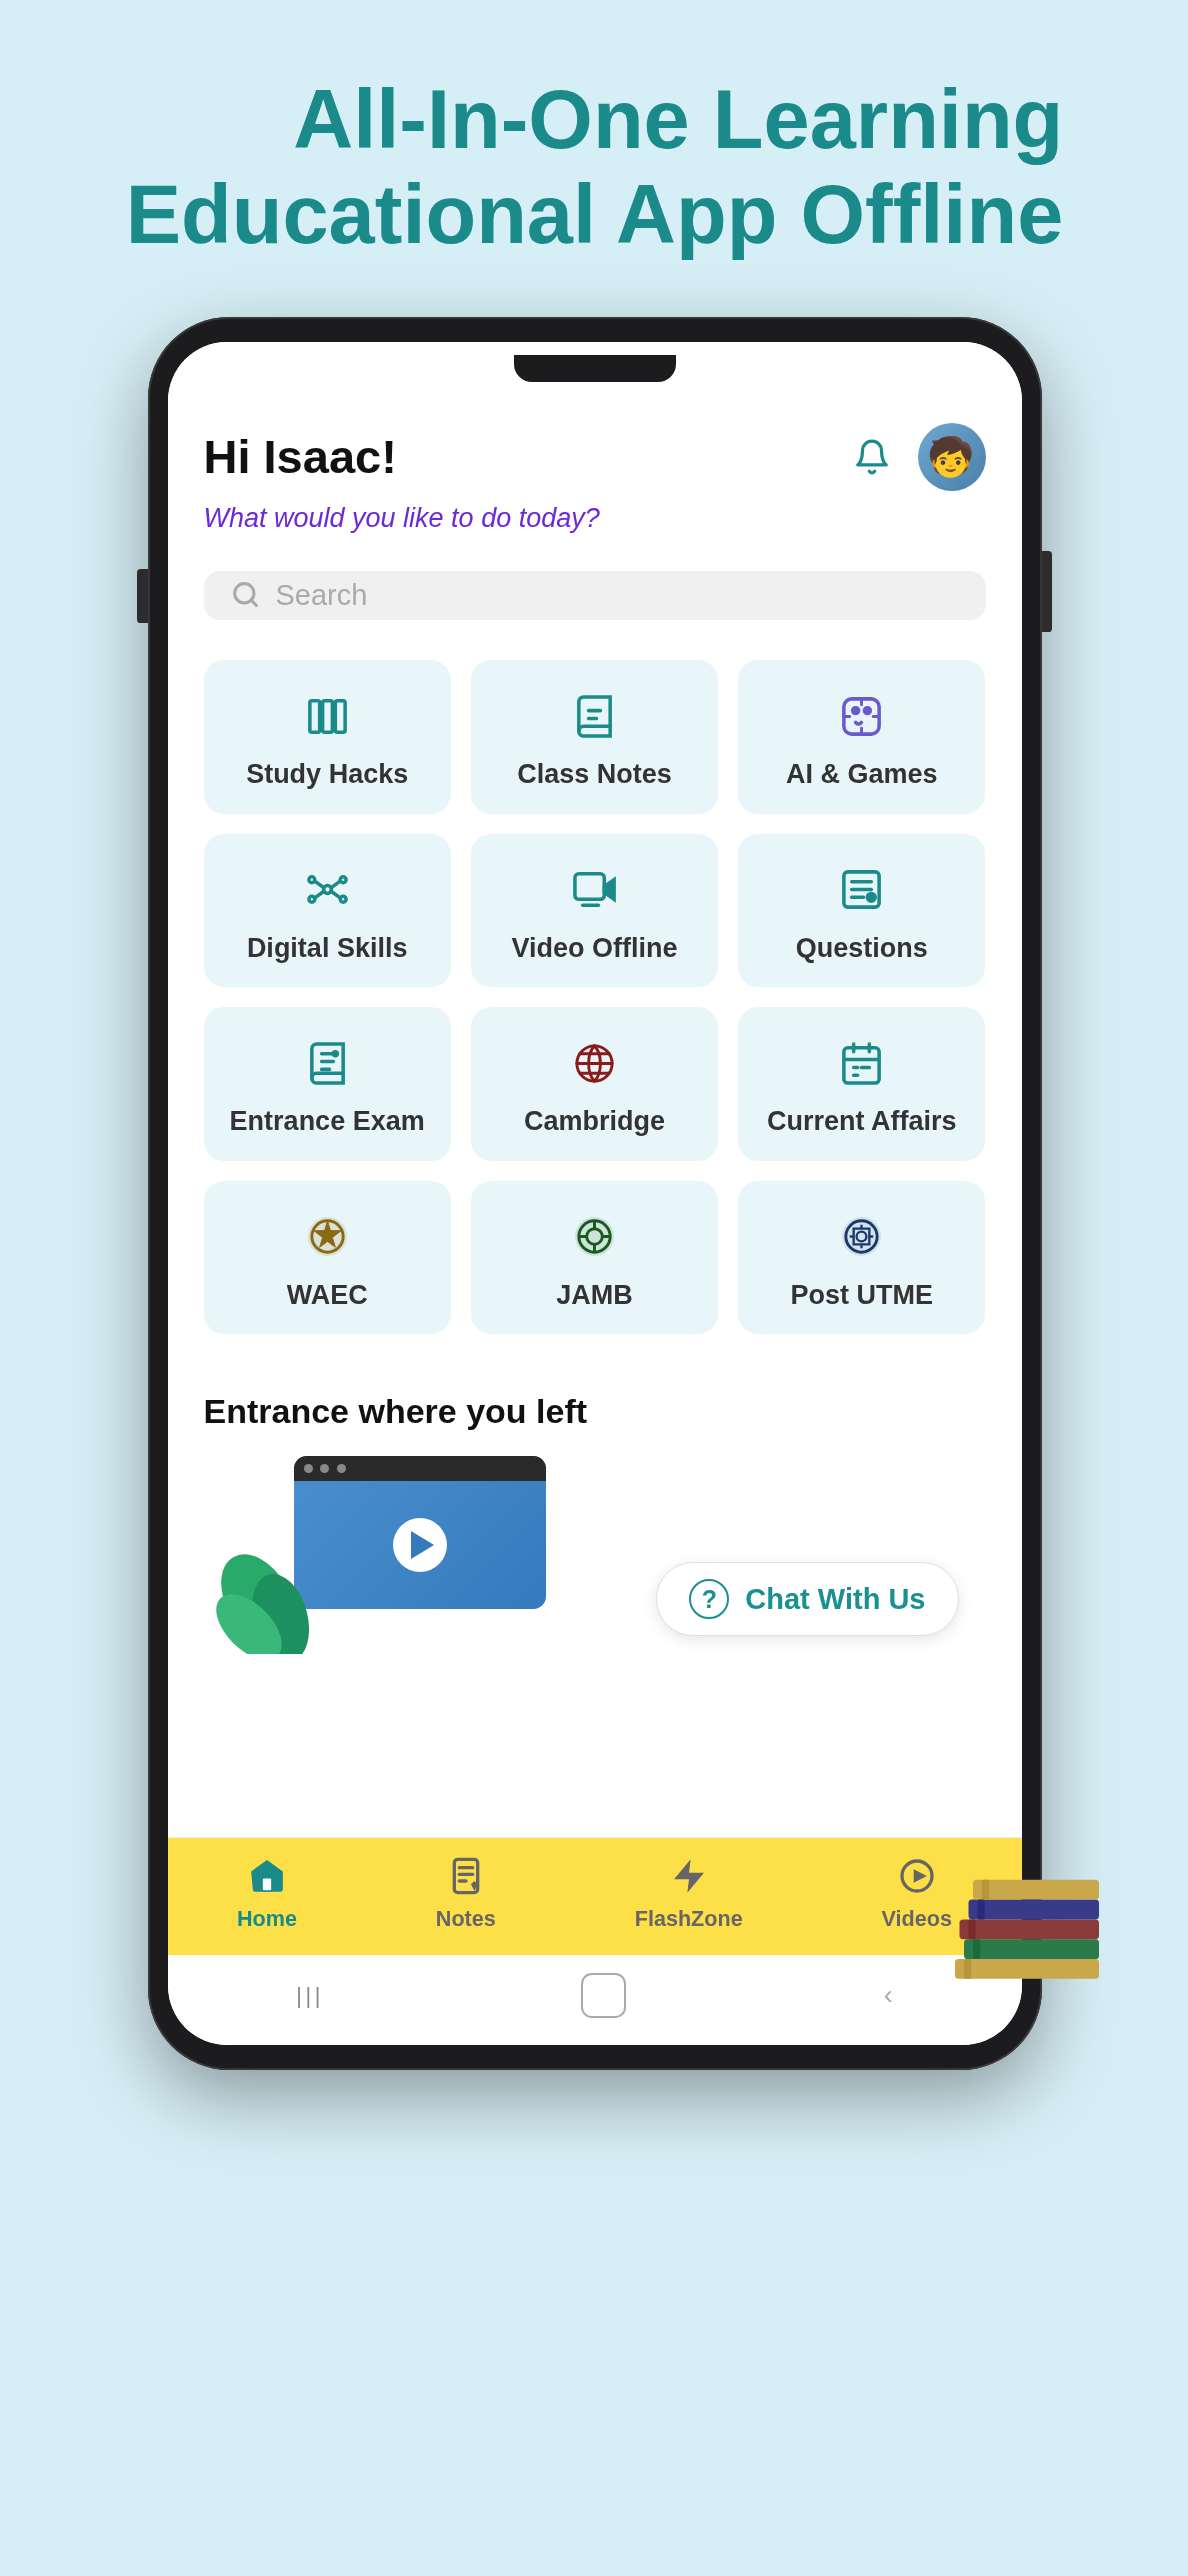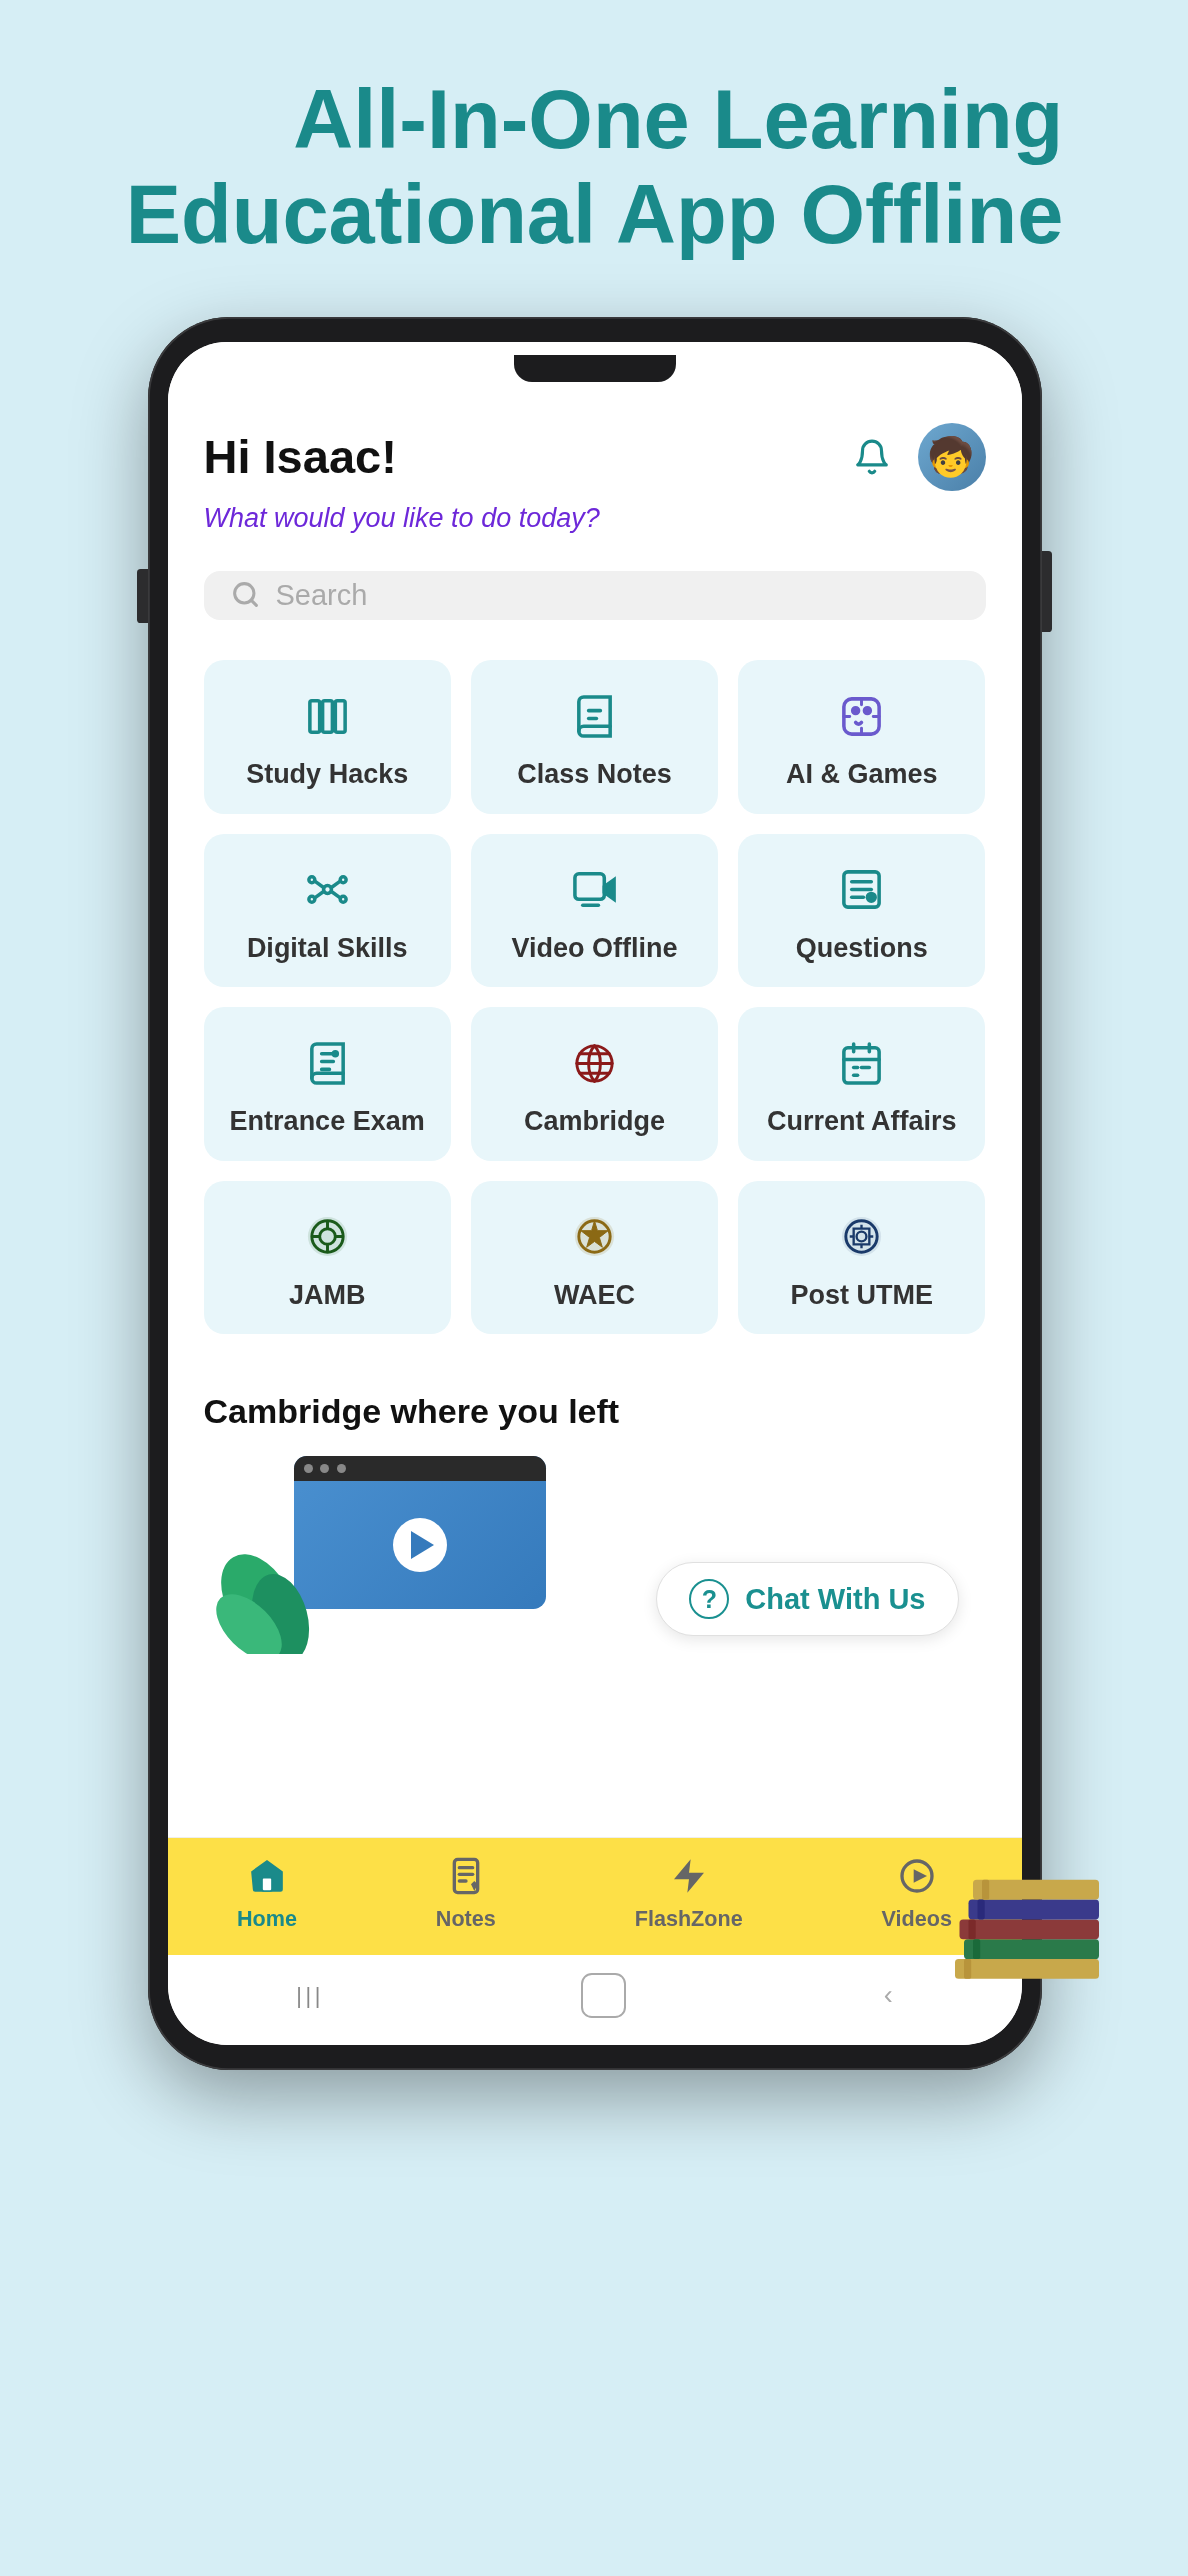--- a/index.html
+++ b/index.html
@@ -531,56 +531,56 @@
                   <line x1="12" y1="14" x2="16" y2="14"></line>
                   <line x1="8" y1="18" x2="10" y2="18"></line>
                 </svg>
               </div>
               <span class="grid-label">Current Affairs</span>
             </div>
 
             <div class="grid-item">
               <div class="grid-icon">
                 <svg viewBox="0 0 24 24">
+                  <circle cx="12" cy="12" r="10" fill="#8b6914" opacity="0.15"></circle>
+                  <circle cx="12" cy="12" r="8" fill="none" stroke="#8b6914" stroke-width="1.5"></circle>
+                  <path d="M12 4 L13.5 9 L19 9 L14.5 12.5 L16 17.5 L12 14.5 L8 17.5 L9.5 12.5 L5 9 L10.5 9 Z" fill="#8b6914" stroke="#8b6914" stroke-width="0.5"></path>
+                </svg>
+              </div>
+              <span class="grid-label">WAEC</span>
+            </div>
+
+            <div class="grid-item">
+              <div class="grid-icon">
+                <svg viewBox="0 0 24 24">
                   <circle cx="12" cy="12" r="10" fill="#1a5a1a" opacity="0.12"></circle>
                   <circle cx="12" cy="12" r="8" fill="none" stroke="#1a5a1a" stroke-width="1.5"></circle>
                   <circle cx="12" cy="12" r="4" fill="none" stroke="#1a5a1a" stroke-width="1.5"></circle>
                   <path d="M12 4 v4M12 16 v4M4 12 h4M16 12 h4" stroke="#1a5a1a" stroke-width="1.5"></path>
                 </svg>
               </div>
               <span class="grid-label">JAMB</span>
-            </div>
-
-            <div class="grid-item">
-              <div class="grid-icon">
-                <svg viewBox="0 0 24 24">
-                  <circle cx="12" cy="12" r="10" fill="#8b6914" opacity="0.15"></circle>
-                  <circle cx="12" cy="12" r="8" fill="none" stroke="#8b6914" stroke-width="1.5"></circle>
-                  <path d="M12 4 L13.5 9 L19 9 L14.5 12.5 L16 17.5 L12 14.5 L8 17.5 L9.5 12.5 L5 9 L10.5 9 Z" fill="#8b6914" stroke="#8b6914" stroke-width="0.5"></path>
-                </svg>
-              </div>
-              <span class="grid-label">WAEC</span>
             </div>
 
             <div class="grid-item">
               <div class="grid-icon">
                 <svg viewBox="0 0 24 24">
                   <circle cx="12" cy="12" r="10" fill="#1a3a6a" opacity="0.1"></circle>
                   <circle cx="12" cy="12" r="8" fill="none" stroke="#1a3a6a" stroke-width="1.5"></circle>
                   <path d="M8 8 L16 8 L16 16 L8 16 Z" fill="none" stroke="#1a3a6a" stroke-width="1.2"></path>
                   <circle cx="12" cy="12" r="2.5" fill="none" stroke="#1a3a6a" stroke-width="1.2"></circle>
                   <path d="M6 12 h2M16 12 h2M12 6 v2M12 16 v2" stroke="#1a3a6a" stroke-width="1.2"></path>
                 </svg>
               </div>
               <span class="grid-label">Post UTME</span>
             </div>
           </div>
 
           <div class="continue-section">
-            <div class="continue-title">Cambridge where you left</div>
+            <div class="continue-title">Entrance where you left</div>
 
             <div style="position:relative; height: 198px; overflow: hidden;">
 
               <svg style="position:absolute; left:9px; bottom:0; z-index:1; width:117px; height:144px;" viewBox="0 0 130 160">
                 <ellipse cx="50" cy="100" rx="35" ry="55" fill="#2aaa6a" transform="rotate(-30 50 100)"></ellipse>
                 <ellipse cx="75" cy="120" rx="30" ry="50" fill="#1d9060" transform="rotate(-15 75 120)"></ellipse>
                 <ellipse cx="40" cy="130" rx="25" ry="45" fill="#3ab87a" transform="rotate(-45 40 130)"></ellipse>
               </svg>
 
               <div class="video-thumb">

